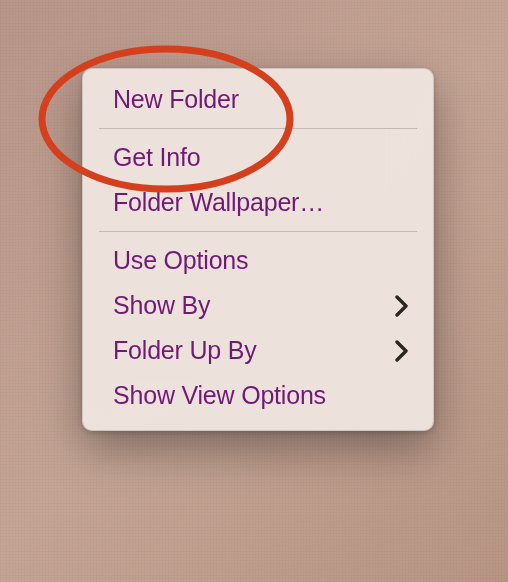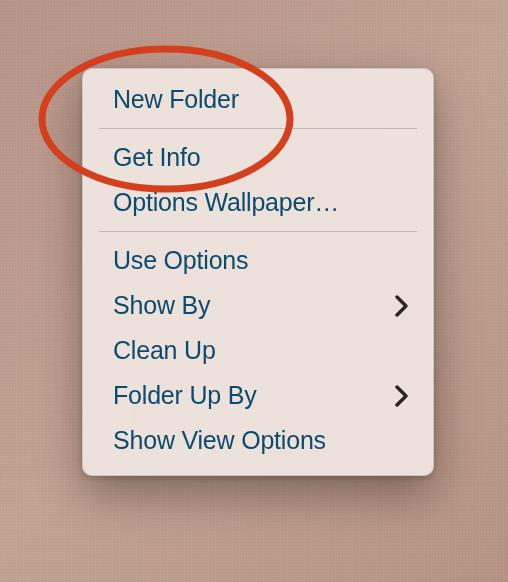--- a/index.html
+++ b/index.html
@@ -36,21 +36,21 @@
       box-shadow: 0 18px 45px rgba(0,0,0,0.35), 0 2px 6px rgba(0,0,0,0.18);
       padding: 8px 0 12px 0;
       backdrop-filter: blur(20px);
     }
     .menu-item {
       display: flex;
       align-items: center;
       justify-content: space-between;
       padding: 8px 22px 8px 30px;
       font-size: 25px;
-      color: #0c4a6e;
+      color: #701a75;
       letter-spacing: -0.2px;
       cursor: default;
     }
     .menu-item .label {
       white-space: nowrap;
     }
     .separator {
       height: 1px;
       background: rgba(0,0,0,0.18);
       margin: 6px 16px;
@@ -88,41 +88,38 @@
     <span class="label">New Folder</span>
   </div>
 
   <div class="separator"></div>
 
   <div class="menu-item">
     <span class="label">Get Info</span>
   </div>
 
   <div class="menu-item">
-    <span class="label">Options Wallpaper…</span>
+    <span class="label">Folder Wallpaper…</span>
   </div>
 
   <div class="separator"></div>
 
   <div class="menu-item">
     <span class="label">Use Options</span>
   </div>
 
   <div class="menu-item">
     <span class="label">Show By</span>
     <span class="chevron">
       <svg viewBox="0 0 14 22">
           <path d="M2 2 L11 11 L2 20" fill="none" stroke="#2a2622" stroke-width="3.4" stroke-linecap="round" stroke-linejoin="round"></path>
         </svg>
     </span>
   </div>
 
-  <div class="menu-item">
-    <span class="label">Clean Up</span>
-  </div>
 
   <div class="menu-item">
     <span class="label">Folder Up By</span>
     <span class="chevron">
       <svg viewBox="0 0 14 22">
           <path d="M2 2 L11 11 L2 20" fill="none" stroke="#2a2622" stroke-width="3.4" stroke-linecap="round" stroke-linejoin="round"></path>
         </svg>
     </span>
   </div>
 

